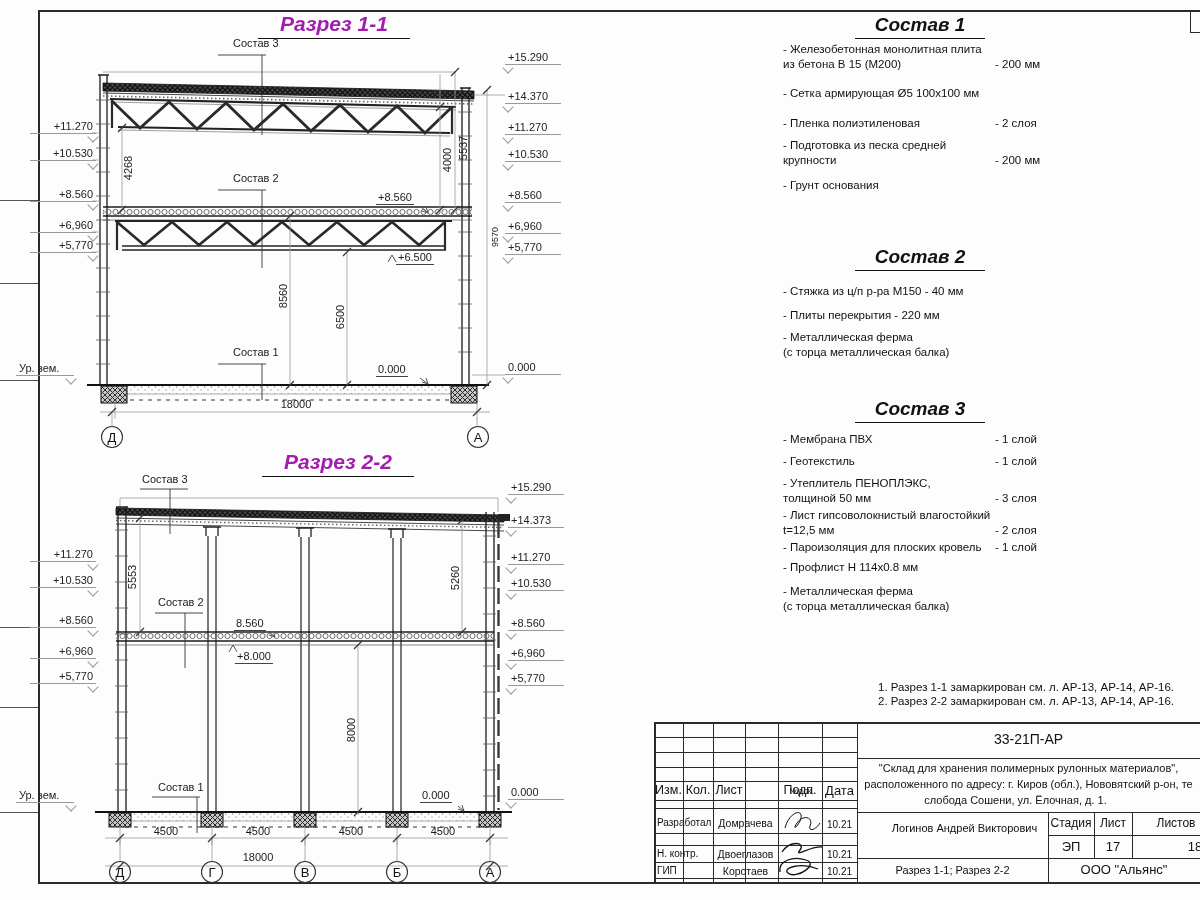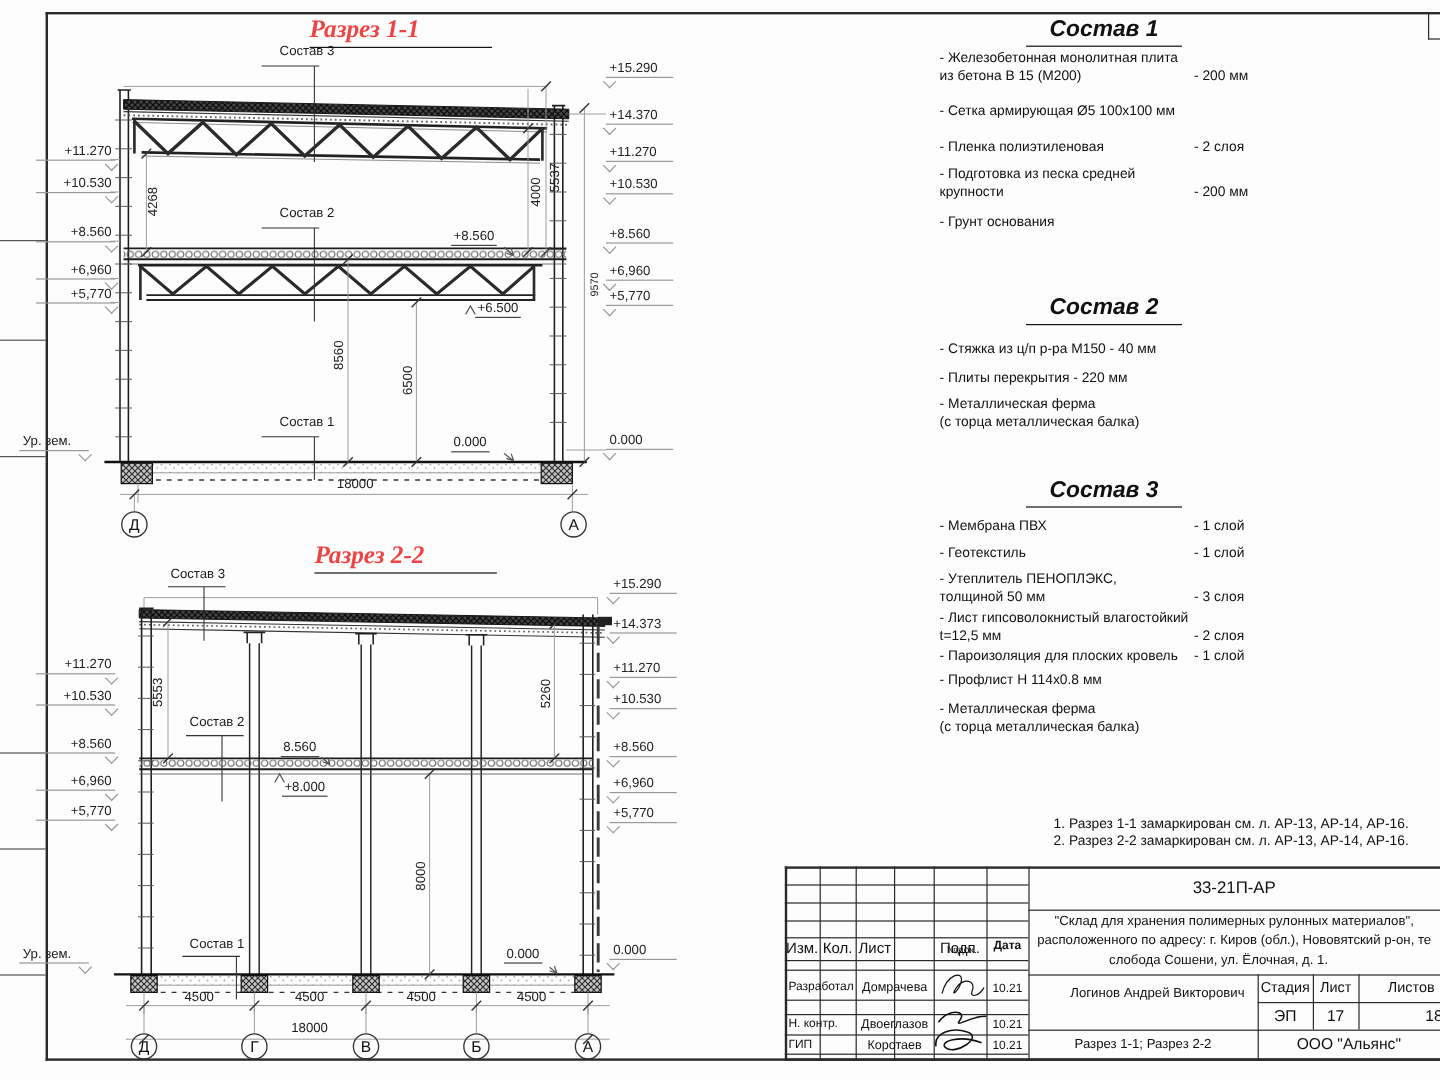--- a/index.html
+++ b/index.html
@@ -1,21 +1,21 @@
 <!DOCTYPE html>
 <html><head>
 <meta charset="utf-8">
 <style>
   html,body{margin:0;padding:0;background:#e8e8e8;}
   .sheet{position:relative;width:1200px;height:900px;background:#fdfdfd;overflow:hidden;
          font-family:"Liberation Sans", sans-serif;color:#111;}
   .t{position:absolute;font-size:11px;color:#1a1a1a;white-space:nowrap;}
   .ul{border-bottom:1px solid #444;padding:0 2px 1px 2px;}
-  .sec-title{position:absolute;font-size:21px;font-style:italic;font-weight:bold;color:#ef4444;
-             border-bottom:1.7px solid #111;padding-bottom:2px;white-space:nowrap;font-family:Liberation Serif, serif;}
+  .sec-title{position:absolute;font-size:21px;font-style:italic;font-weight:bold;color:#a21caf;
+             text-align:center;border-bottom:1.7px solid #111;padding-bottom:2px;white-space:nowrap;}
   .comp-h{position:absolute;font-size:19px;font-style:italic;font-weight:bold;color:#111;
           text-align:center;border-bottom:1.6px solid #111;padding-bottom:2px;}
   .elev{position:absolute;font-size:11px;color:#222;border-bottom:1px solid #999;
         padding:0 3px 1px 3px;white-space:nowrap;}
   .elev::after{content:'';position:absolute;bottom:-8px;width:7px;height:7px;
         border-left:1px solid #999;border-bottom:1px solid #999;transform:rotate(-45deg);}
   .elev.ar::after{right:-1px;}
   .elev.al::after{left:-1px;}
   .ta-r{text-align:right;}
   .vdim{position:absolute;font-size:11px;color:#222;transform:translate(-50%,-50%) rotate(-90deg);
@@ -363,21 +363,21 @@
     <div class="ln" style="left:203px;top:136px;width:343px;height:1.2px;"></div>
     <div class="ln" style="left:394px;top:90px;width:1.2px;height:72px;"></div>
     <div class="ln" style="left:440px;top:90px;width:1px;height:46px;"></div>
     <div class="ln" style="left:478px;top:90px;width:1px;height:46px;"></div>
 
     <span class="tbt ctr" style="left:0;top:61px;width:29px;font-size:12.5px;">Изм.</span>
     <span class="tbt ctr" style="left:29px;top:61px;width:30px;font-size:12.5px;">Кол.</span>
     <span class="tbt ctr" style="left:59px;top:61px;width:32px;font-size:12.5px;">Лист</span>
     <span class="tbt ctr" style="left:91px;top:64px;width:33px;font-size:8.5px;padding-left:40px;">№док.</span>
     <span class="tbt ctr" style="left:124px;top:61px;width:44px;font-size:12.5px;">Подп.</span>
-    <span class="tbt ctr" style="left:168px;top:61px;width:35px;font-size:10px;font-weight:bold;">Дата</span>
+    <span class="tbt ctr" style="left:168px;top:61px;width:35px;font-size:13px;">Дата</span>
 
     <span class="tbt" style="left:3px;top:95px;font-size:10px;">Разработал</span>
     <span class="tbt ctr" style="left:59px;top:95px;width:65px;font-size:10.5px;">Домрачева</span>
     <span class="tbt ctr" style="left:168px;top:97px;width:35px;font-size:10px;">10.21</span>
     <span class="tbt" style="left:3px;top:126px;font-size:10px;">Н. контр.</span>
     <span class="tbt ctr" style="left:59px;top:126px;width:65px;font-size:10.5px;">Двоеглазов</span>
     <span class="tbt ctr" style="left:168px;top:127px;width:35px;font-size:10px;">10.21</span>
     <span class="tbt" style="left:3px;top:143px;font-size:10px;">ГИП</span>
     <span class="tbt ctr" style="left:59px;top:143px;width:65px;font-size:10.5px;">Коротаев</span>
     <span class="tbt ctr" style="left:168px;top:144px;width:35px;font-size:10px;">10.21</span>

